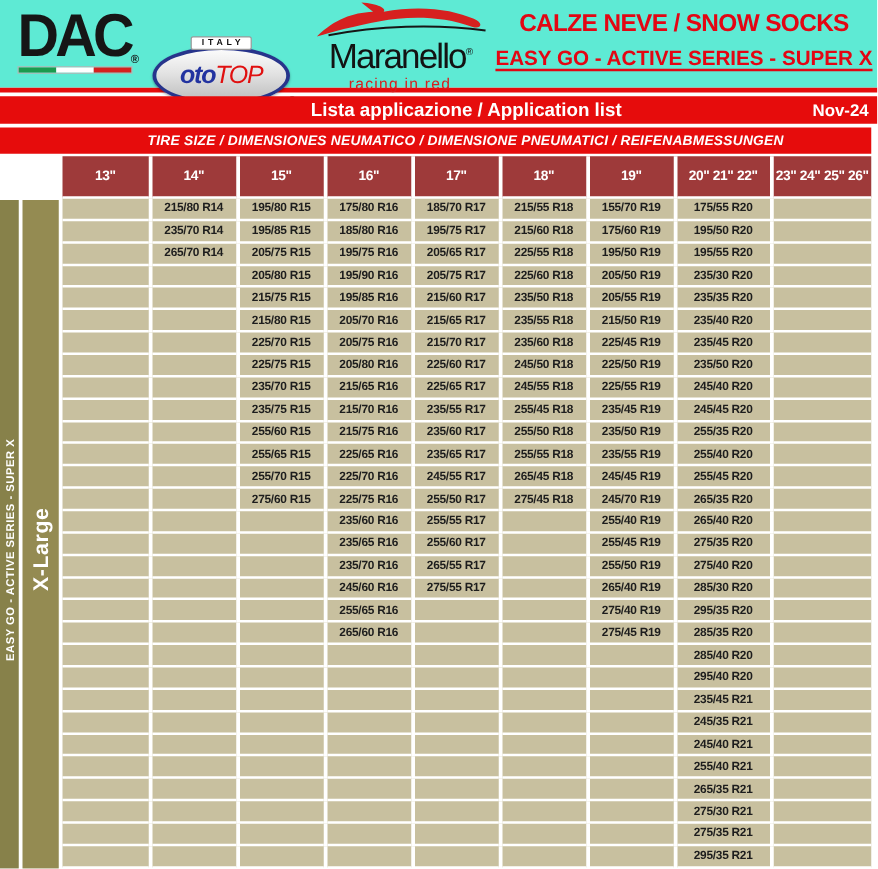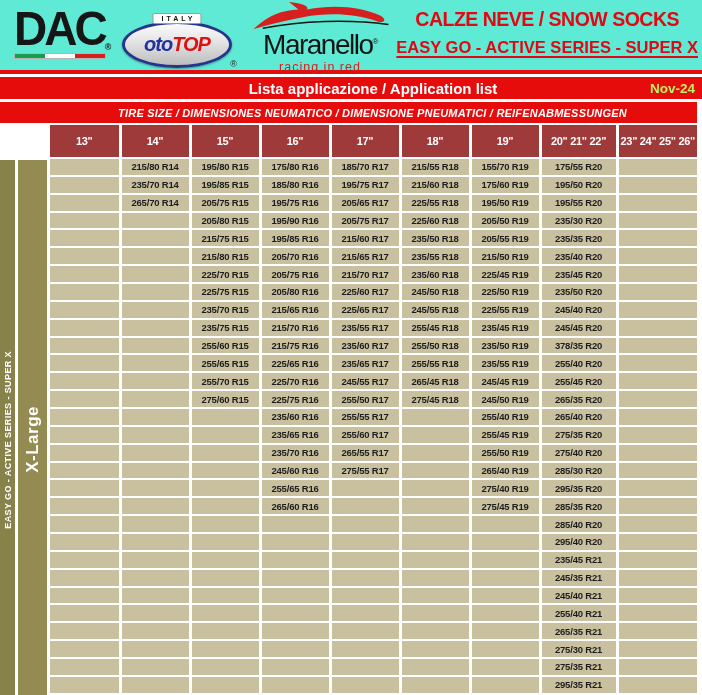--- a/index.html
+++ b/index.html
@@ -14,41 +14,41 @@
   
   .top{position:relative; height:70px; background:#5eead4;}
 
   .dac{position:absolute; left:14px; top:6px; width:100px;}
   .dac-text{font-size:46px; font-weight:bold; color:#161616; letter-spacing:-3px; line-height:0.95; transform:scaleY(1.05); transform-origin:top left; white-space:nowrap;}
   .dac-reg{font-size:9px; font-weight:bold; color:#161616; vertical-align:bottom;}
   .dac-flag{display:flex; width:92px; height:6px; border:1px solid #b5b5b5; margin-top:3px;}
   .dac-flag span{flex:1;}
   .fg{background:var(--flag-green);} .fw{background:#fff;} .fr{background:var(--flag-red);}
 
-  .ototop{position:absolute; left:122px; top:21px; width:110px; height:47px; background:linear-gradient(180deg,#fbfbfb 0%,#e3e3e3 45%,#bdbdbd 100%); border:3px solid #27348b; border-radius:50%; display:flex; align-items:center; justify-content:center; box-shadow:0 1px 2px rgba(0,0,0,.35);}
+  .ototop{position:absolute; left:122px; top:37px; width:110px; height:47px; background:linear-gradient(180deg,#fbfbfb 0%,#e3e3e3 45%,#bdbdbd 100%); border:3px solid #27348b; border-radius:50%; display:flex; align-items:center; justify-content:center; box-shadow:0 1px 2px rgba(0,0,0,.35);}
   .ototop-oto{color:var(--ototop-blue); font-style:italic; font-weight:bold; font-size:20px; letter-spacing:-1px;}
-  .ototop-top{color:var(--ototop-red); font-style:italic; font-weight:bold; font-size:20px; letter-spacing:-1px;text-align:right;}
+  .ototop-top{color:var(--ototop-red); font-style:italic; font-weight:normal; font-size:20px; letter-spacing:-1px;text-align:right;}
   .italy-tag{position:absolute; left:50%; top:-11px; transform:translateX(-50%); background:#fff; border:1px solid #9a9a9a; border-radius:2px; font-size:7px; font-weight:bold; letter-spacing:3px; color:#111; padding:1px 5px 1px 8px; white-space:nowrap;}
   .ototop-reg{position:absolute; right:-8px; bottom:-4px; font-size:9px; color:#222;}
 
   .maranello{position:absolute; left:244px; top:1px; width:152px; text-align:center;}
   .maranello svg{display:block; margin:0 auto;}
   .maranello-name{font-size:28px; font-weight:normal; color:#131313; letter-spacing:-1.5px; line-height:1; white-space:nowrap;}
   .maranello-reg{font-size:8px; vertical-align:super;}
   .maranello-tag{color:var(--flag-red); font-size:12.5px; margin-top:1px; letter-spacing:1px;}
 
   .titles{position:absolute; right:4px; top:8px; display:flex; flex-direction:column; align-items:center; color:var(--title-red); font-weight:bold;}
   .title1{font-size:19.5px; letter-spacing:-0.5px; white-space:nowrap;}
   .title2{font-size:16.5px; margin-top:7px; white-space:nowrap; text-decoration:underline; text-decoration-thickness:2px; text-underline-offset:3px;}
 
   
   .redline{height:4px; background:var(--band-red);}
   .lista-band{height:22px; background:var(--band-red); margin-top:3px; position:relative; display:flex; align-items:center; justify-content:center;}
   .lista-text{color:#fff; font-weight:bold; font-size:15px;padding-left:44px;}
-  .nov{position:absolute; right:7px; top:0; bottom:0; display:flex; align-items:center; color:#bef264; font-weight:bold; font-size:13.5px;}
+  .nov{position:absolute; right:7px; top:0; bottom:0; display:flex; align-items:center; color:#ffffff; font-weight:bold; font-size:13.5px;}
   .tire-band{height:21px; background:var(--band-red); margin-top:3px; margin-right:5px; display:flex; align-items:center; justify-content:center;padding-left:48px;}
   .tire-text{color:#fff; font-style:italic; font-weight:bold; font-size:11px; letter-spacing:0.2px; white-space:nowrap;}
 
   
   .table-zone{display:flex; margin-top:2px; height:570px;}
   .strip{margin-top:35px; display:flex; align-items:center; justify-content:center;}
   .strip1{width:15px; background:var(--strip-olive-dark);}
   .strip2{width:29px; background:var(--strip-olive); margin-left:3px;}
   .vtext{writing-mode:vertical-rl; transform:rotate(180deg); color:#fff; font-weight:bold; white-space:nowrap; position:relative; top:12px;}
   .series-label{font-size:9px; letter-spacing:0.4px;}
@@ -255,21 +255,21 @@
             <td></td>
           </tr>
           <tr>
             <td></td>
             <td></td>
             <td>255/60 R15</td>
             <td>215/75 R16</td>
             <td>235/60 R17</td>
             <td>255/50 R18</td>
             <td>235/50 R19</td>
-            <td>378/35 R20</td>
+            <td>255/35 R20</td>
             <td></td>
           </tr>
           <tr>
             <td></td>
             <td></td>
             <td>255/65 R15</td>
             <td>225/65 R16</td>
             <td>235/65 R17</td>
             <td>255/55 R18</td>
             <td>235/55 R19</td>
@@ -287,21 +287,21 @@
             <td>255/45 R20</td>
             <td></td>
           </tr>
           <tr>
             <td></td>
             <td></td>
             <td>275/60 R15</td>
             <td>225/75 R16</td>
             <td>255/50 R17</td>
             <td>275/45 R18</td>
-            <td>245/50 R19</td>
+            <td>245/70 R19</td>
             <td>265/35 R20</td>
             <td></td>
           </tr>
           <tr>
             <td></td>
             <td></td>
             <td></td>
             <td>235/60 R16</td>
             <td>255/55 R17</td>
             <td></td>

